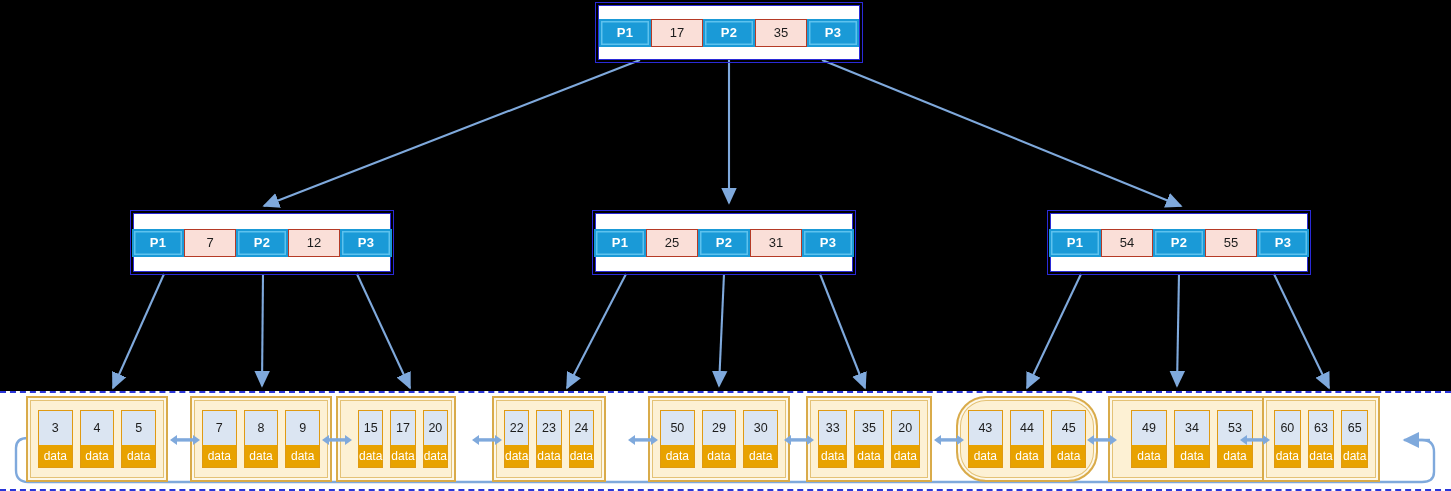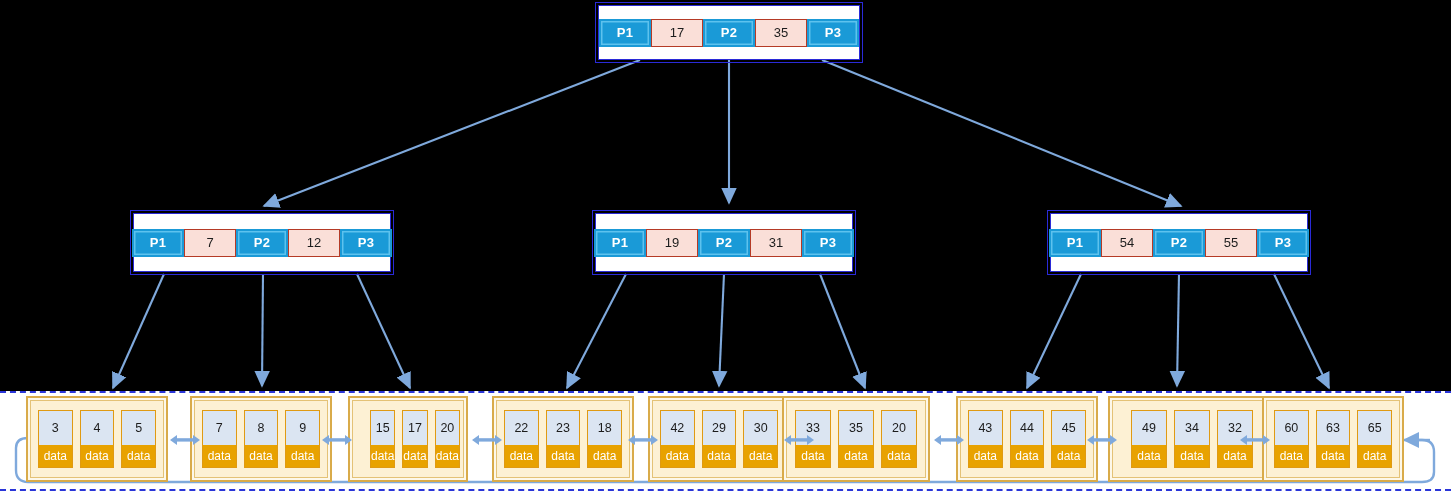--- a/index.html
+++ b/index.html
@@ -196,21 +196,21 @@
       <div class="cell-k">7</div>
       <div class="cell-p">P2</div>
       <div class="cell-k">12</div>
       <div class="cell-p">P3</div>
     </div>
   </div>
 
   <div class="inode" style="left:595px; top:213px; width:258px; height:59px;">
     <div class="inode-inner">
       <div class="cell-p">P1</div>
-      <div class="cell-k">19</div>
+      <div class="cell-k">25</div>
       <div class="cell-p">P2</div>
       <div class="cell-k">31</div>
       <div class="cell-p">P3</div>
     </div>
   </div>
 
   <div class="inode" style="left:1050px; top:213px; width:258px; height:59px;">
     <div class="inode-inner">
       <div class="cell-p">P1</div>
       <div class="cell-k">54</div>
@@ -242,77 +242,77 @@
         </div>
         <div class="slot">
           <div class="slot-key">8</div>
           <div class="slot-data">data</div>
         </div>
         <div class="slot">
           <div class="slot-key">9</div>
           <div class="slot-data">data</div>
         </div>
       </div>
-      <div class="leaf" style="left: 348px; width: 120px; padding-left: 24px;">
+      <div class="leaf" style="left: 336px; width: 120px; padding-left: 24px;">
         <div class="slot">
           <div class="slot-key">15</div>
           <div class="slot-data">data</div>
         </div>
         <div class="slot">
           <div class="slot-key">17</div>
           <div class="slot-data">data</div>
         </div>
         <div class="slot">
           <div class="slot-key">20</div>
           <div class="slot-data">data</div>
         </div>
       </div>
-      <div class="leaf" style="left: 492px; width: 142px;">
+      <div class="leaf" style="left: 492px; width: 114px;">
         <div class="slot">
           <div class="slot-key">22</div>
           <div class="slot-data">data</div>
         </div>
         <div class="slot">
           <div class="slot-key">23</div>
           <div class="slot-data">data</div>
         </div>
         <div class="slot">
-          <div class="slot-key">18</div>
+          <div class="slot-key">24</div>
           <div class="slot-data">data</div>
         </div>
       </div>
       <div class="leaf" style="left: 648px; width: 142px;">
         <div class="slot">
-          <div class="slot-key">42</div>
+          <div class="slot-key">50</div>
           <div class="slot-data">data</div>
         </div>
         <div class="slot">
           <div class="slot-key">29</div>
           <div class="slot-data">data</div>
         </div>
         <div class="slot">
           <div class="slot-key">30</div>
           <div class="slot-data">data</div>
         </div>
       </div>
-      <div class="leaf" style="left: 782px; width: 148px; align-items: center;">
+      <div class="leaf" style="left: 806px; width: 126px; align-items: center;">
         <div class="slot">
           <div class="slot-key">33</div>
           <div class="slot-data">data</div>
         </div>
         <div class="slot">
           <div class="slot-key">35</div>
           <div class="slot-data">data</div>
         </div>
         <div class="slot">
           <div class="slot-key">20</div>
           <div class="slot-data">data</div>
         </div>
       </div>
-      <div class="leaf" style="left: 956px; width: 142px;">
+      <div class="leaf" style="left: 956px; width: 142px; border-radius: 30px;">
         <div class="slot">
           <div class="slot-key">43</div>
           <div class="slot-data">data</div>
         </div>
         <div class="slot">
           <div class="slot-key">44</div>
           <div class="slot-data">data</div>
         </div>
         <div class="slot">
           <div class="slot-key">45</div>
@@ -322,25 +322,25 @@
       <div class="leaf" style="left: 1108px; width: 168px;">
         <div class="slot">
           <div class="slot-key">49</div>
           <div class="slot-data">data</div>
         </div>
         <div class="slot">
           <div class="slot-key">34</div>
           <div class="slot-data">data</div>
         </div>
         <div class="slot">
-          <div class="slot-key">32</div>
-          <div class="slot-data">data</div>
-        </div>
-      </div>
-      <div class="leaf" style="left: 1262px; width: 142px;">
+          <div class="slot-key">53</div>
+          <div class="slot-data">data</div>
+        </div>
+      </div>
+      <div class="leaf" style="left: 1262px; width: 118px;">
         <div class="slot">
           <div class="slot-key">60</div>
           <div class="slot-data">data</div>
         </div>
         <div class="slot">
           <div class="slot-key">63</div>
           <div class="slot-data">data</div>
         </div>
         <div class="slot">
           <div class="slot-key">65</div>

